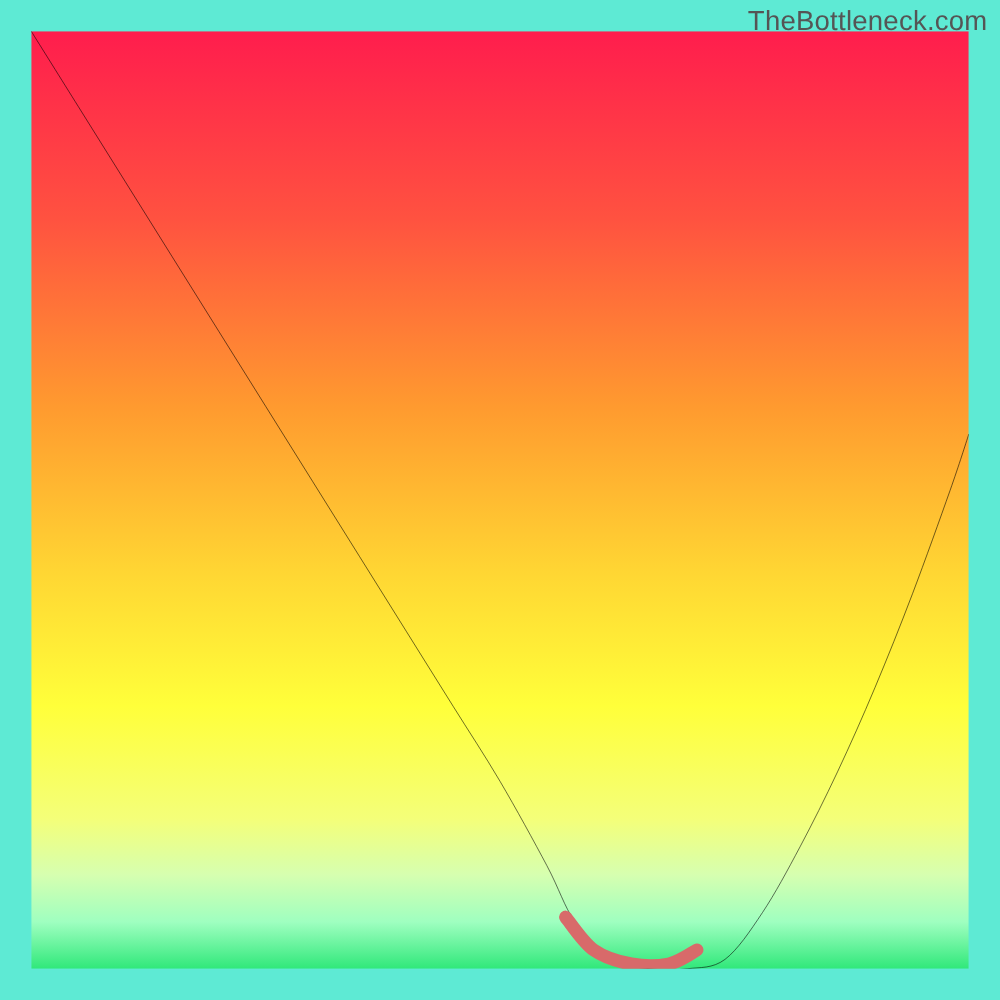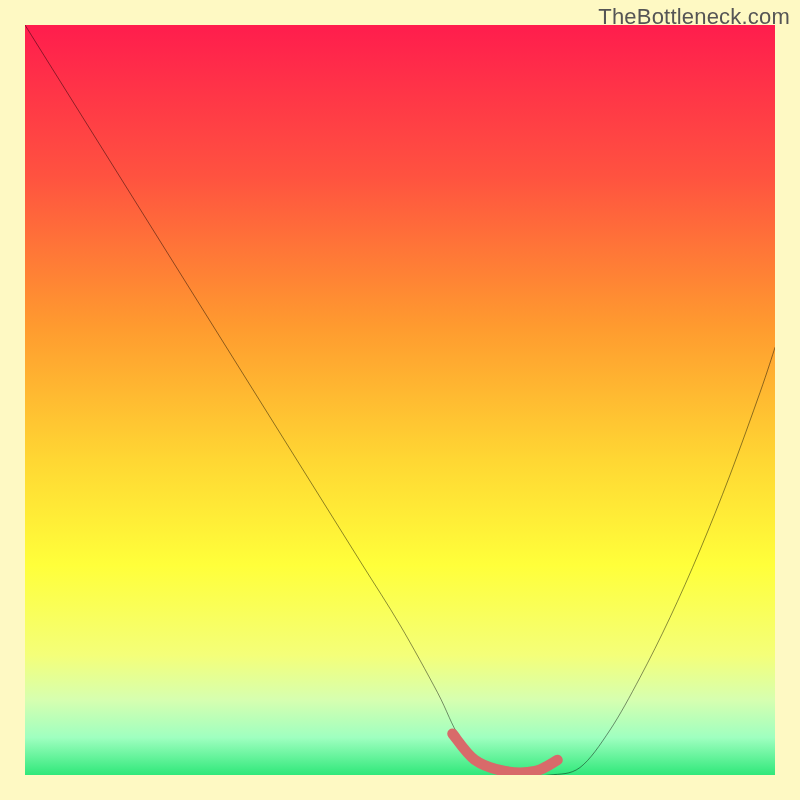--- a/index.html
+++ b/index.html
@@ -8,21 +8,21 @@
     width: 800px;
     height: 800px;
     overflow: hidden;
     background: #000;
     font-family: Arial, Helvetica, sans-serif;
   }
   .frame {
     position: relative;
     width: 800px;
     height: 800px;
-    background: #fef9c3;
+    background: #5eead4;
   }
   .watermark {
     position: absolute;
     top: 4px;
     right: 10px;
     color: #555;
     font-size: 22px;
     font-weight: 500;
     letter-spacing: 0.2px;
     z-index: 50;

